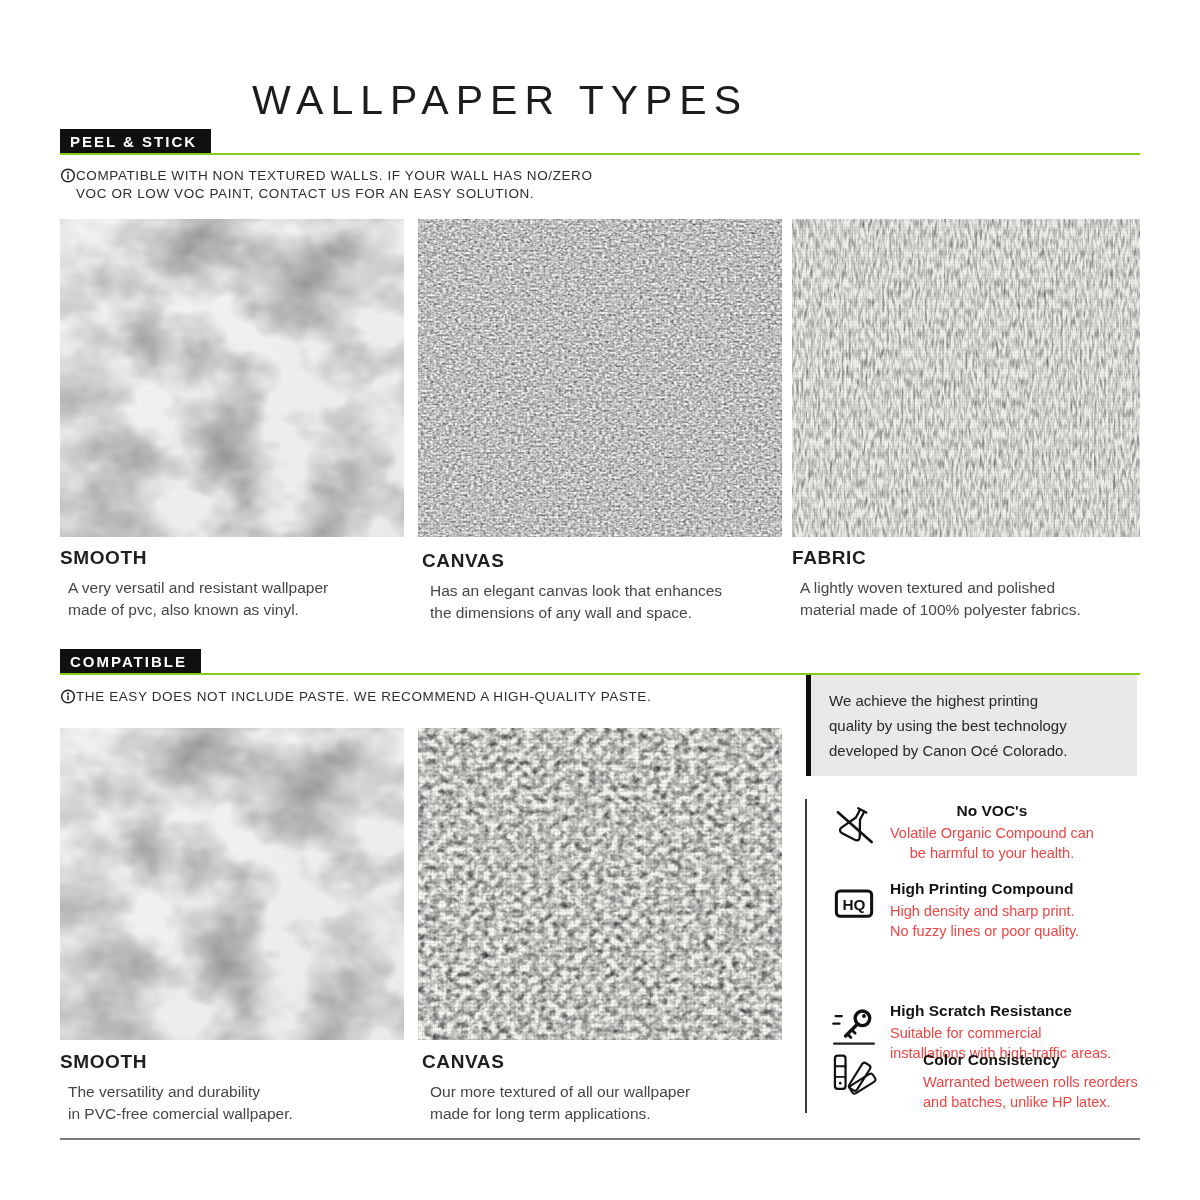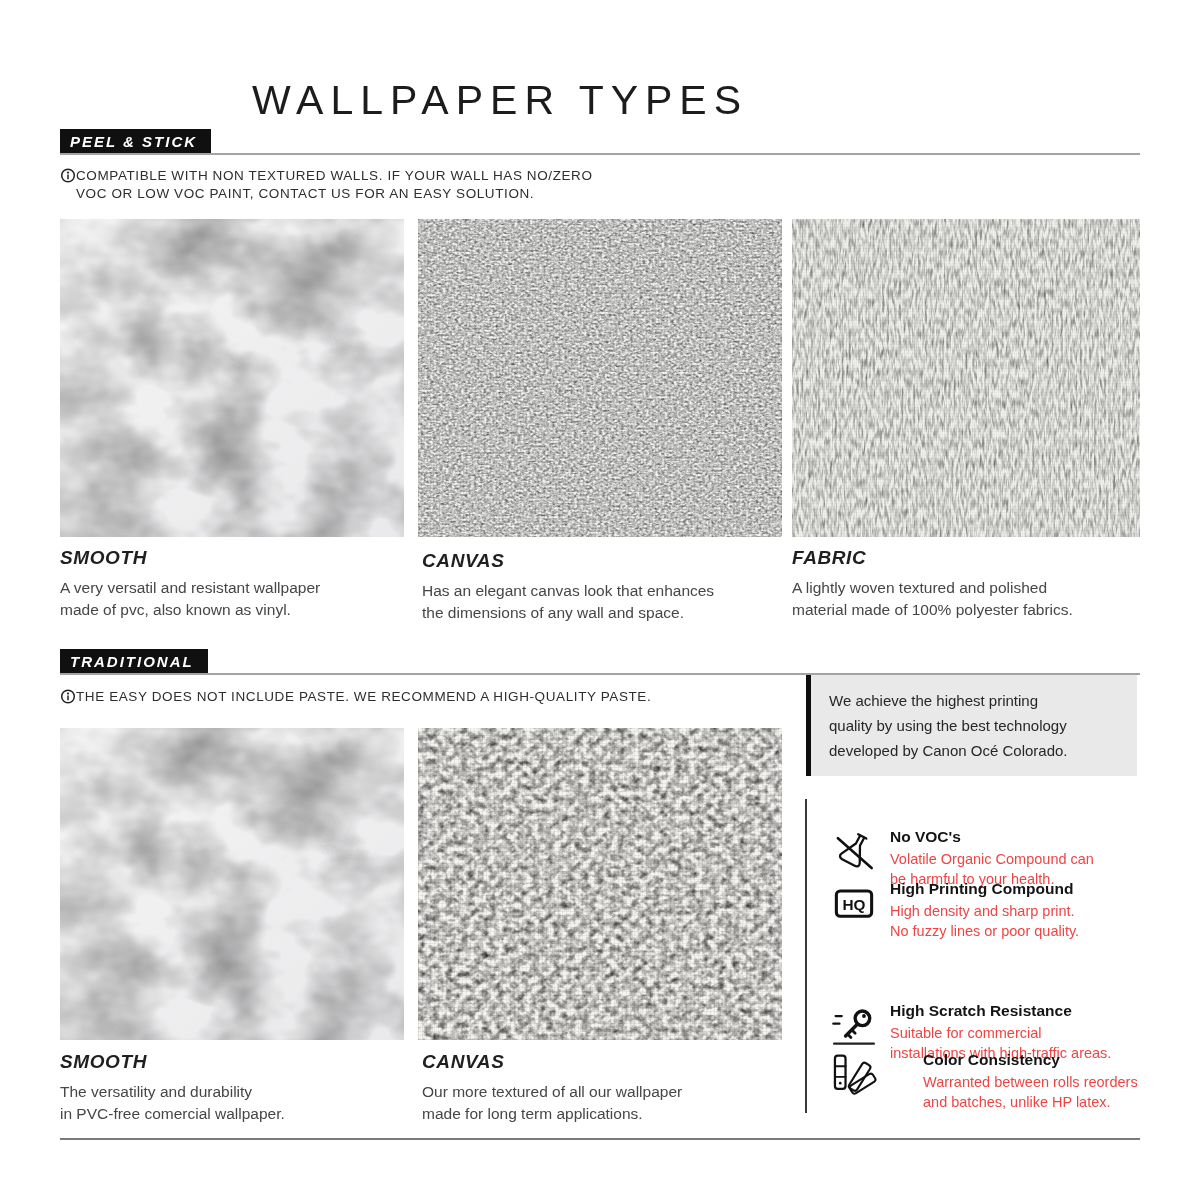--- a/index.html
+++ b/index.html
@@ -7,22 +7,22 @@
     position:relative;width:1164px;height:1200px;background:#ffffff;overflow:hidden;
     font-family:"Liberation Sans",sans-serif;color:#1d1d1d;
   }
   
   .page-title{
     position:absolute;left:0;top:50px;width:1000px;text-align:center;
     font-size:41px;font-weight:400;letter-spacing:7px;color:#1c1c1c;white-space:nowrap;
   }
   
   .section-head{
-    position:absolute;left:60px;width:1080px;border-bottom:2px solid #a3a3a3;
-    display:flex;align-items:flex-end;font-style:italic;
+    position:absolute;left:60px;width:1080px;border-bottom:2px solid #84cc16;
+    display:flex;align-items:flex-end;
   }
   .badge{
     display:inline-block;background:#101010;color:#ffffff;
     font-size:15px;font-weight:700;letter-spacing:2px;
     padding:4px 14px 3px 10px;line-height:17px;
   }
   
   .note{position:absolute;left:60px;display:flex;align-items:flex-start;}
   .note .info-icon{flex:0 0 16px;margin-top:0px;}
   .note-text{
@@ -47,22 +47,22 @@
   }
   .tex-burlap{
     background:
       repeating-linear-gradient(0deg, rgba(105,105,98,0.10) 0 1px, rgba(0,0,0,0) 1px 4px),
       repeating-linear-gradient(90deg, rgba(105,105,98,0.10) 0 1px, rgba(0,0,0,0) 1px 4px),
       #f5f4f1;
   }
   .noise{position:absolute;inset:0;width:100%;height:100%;display:block;}
   
   .caption{position:absolute;}
-  .caption-title{font-size:19px;font-weight:700;letter-spacing:0.6px;color:#1f1f1f;font-style:italic;}
-  .caption-desc{margin-top:8px;font-size:15.5px;line-height:21.5px;color:#464646;white-space:pre-line;}
+  .caption-title{font-size:19px;font-weight:700;letter-spacing:0.6px;color:#1f1f1f;}
+  .caption-desc{margin-top:8px;font-size:15.5px;line-height:21.5px;color:#464646;white-space:pre-line;margin-left:8px;}
   
   .quote-box{
     position:absolute;left:806px;top:675px;width:331px;box-sizing:border-box;
     background:#e9e9e9;border-left:5px solid #0e0e0e;padding:13px 12px 13px 18px;
   }
   .quote-text{font-size:15px;line-height:25px;color:#272727;white-space:pre-line;}
   
   .rail{position:absolute;left:805px;top:799px;width:2px;height:314px;background:#3a3a3a;}
   .feature{position:absolute;left:830px;width:312px;display:flex;gap:13px;align-items:flex-start;}
   .f-icon{flex:0 0 47px;display:flex;justify-content:center;margin-top:1px;}
@@ -144,21 +144,21 @@
     <div class="caption-desc">Has an elegant canvas look that enhances
 the dimensions of any wall and space.</div>
   </div>
   <div class="caption" style="left:792px;top:547px;width:348px;">
     <div class="caption-title">FABRIC</div>
     <div class="caption-desc">A lightly woven textured and polished
 material made of 100% polyester fabrics.</div>
   </div>
 
   <div class="section-head" style="top:649px;">
-    <span class="badge">TRADITIONAL</span>
+    <span class="badge">COMPATIBLE</span>
   </div>
 
   <div class="note" style="top:688px;width:700px;">
     <span class="info-icon">
       <svg width="16" height="16" viewBox="0 0 16 16">
         <circle cx="8" cy="8.5" r="6.3" fill="none" stroke="#222" stroke-width="1.5"></circle>
         <circle cx="8" cy="5.6" r="1.05" fill="#222"></circle>
         <rect x="7.25" y="7.5" width="1.5" height="4.7" fill="#222"></rect>
       </svg>
     </span>
@@ -190,21 +190,21 @@
   </div>
 
   <div class="quote-box">
     <div class="quote-text">We achieve the highest printing
 quality by using the best technology
 developed by Canon Océ Colorado.</div>
   </div>
 
   <div class="rail"></div>
 
-  <div class="feature" style="top:828px;">
+  <div class="feature" style="top:802px;text-align:center;">
     <div class="f-icon">
       <svg width="46" height="46" viewBox="0 0 60 60" stroke="#111" fill="none" stroke-linecap="round" stroke-linejoin="round">
         <g transform="rotate(28 30 30)">
           <path d="M24,7 h12" stroke-width="3"></path>
           <path d="M27,8 v11 L16.5,39.5 c-1.6,3.4 0.6,6 4.2,6 h18.6 c3.6,0 5.8,-2.6 4.2,-6 L33,19 V8" stroke-width="3"></path>
         </g>
         <line x1="9" y1="12" x2="53" y2="51" stroke-width="3.4"></line>
       </svg>
     </div>
     <div class="f-text">

